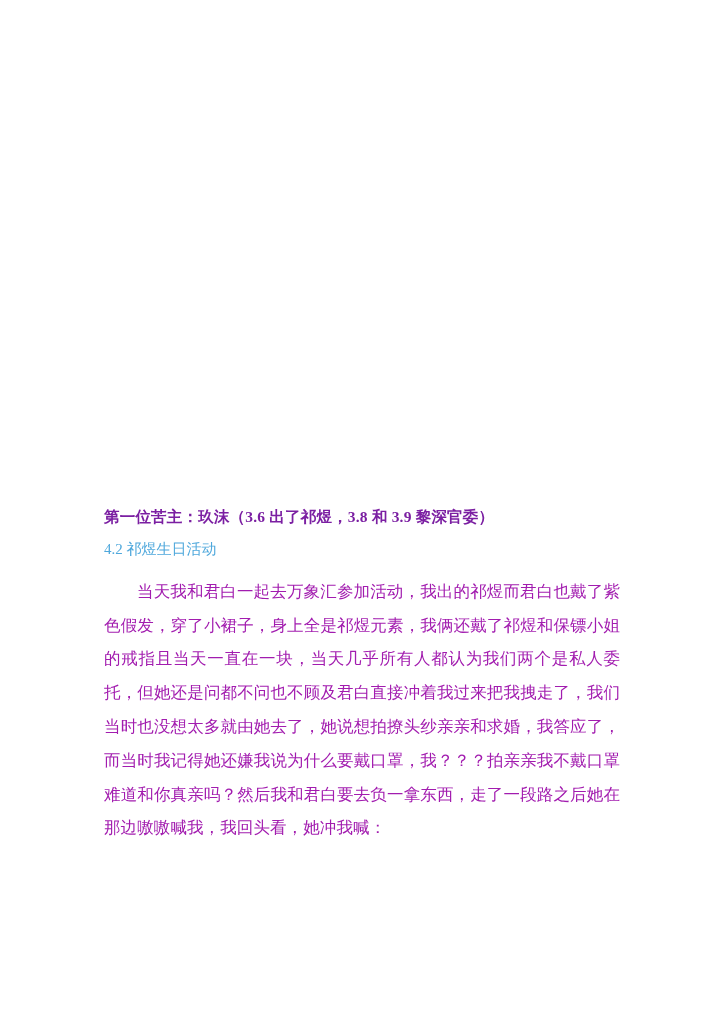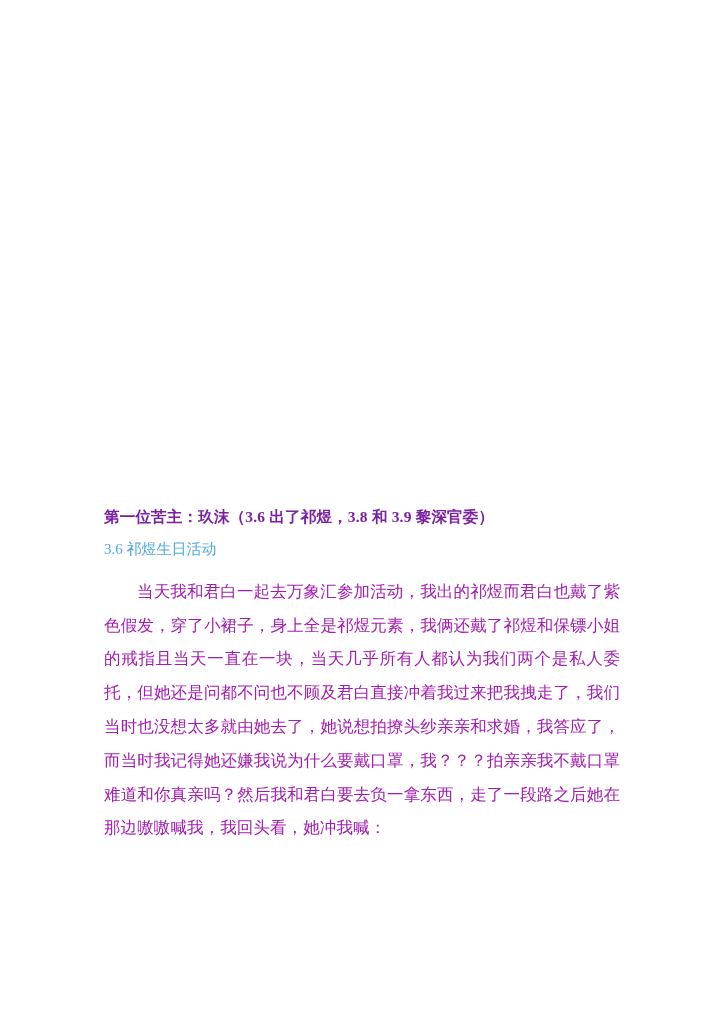--- a/index.html
+++ b/index.html
@@ -57,16 +57,16 @@
     margin: 0;
     letter-spacing: 0.1px;
   }
 </style>
 </head>
 <body>
 
 <div class="page">
   <div class="content">
     <p class="heading-main">第一位苦主：玖沫（3.6 出了祁煜，3.8 和 3.9 黎深官委）</p>
-    <p class="heading-sub">3.6 祁煜生日活动</p>
+    <p class="heading-sub">4.2 祁煜生日活动</p>
     <p class="body-text">当天我和君白一起去万象汇参加活动，我出的祁煜而君白也戴了紫色假发，穿了小裙子，身上全是祁煜元素，我俩还戴了祁煜和保镖小姐的戒指且当天一直在一块，当天几乎所有人都认为我们两个是私人委托，但她还是问都不问也不顾及君白直接冲着我过来把我拽走了，我们当时也没想太多就由她去了，她说想拍撩头纱亲亲和求婚，我答应了，而当时我记得她还嫌我说为什么要戴口罩，我？？？拍亲亲我不戴口罩难道和你真亲吗？然后我和君白要去负一拿东西，走了一段路之后她在那边嗷嗷喊我，我回头看，她冲我喊：</p>
   </div>
 </div>
 
 </body></html>

